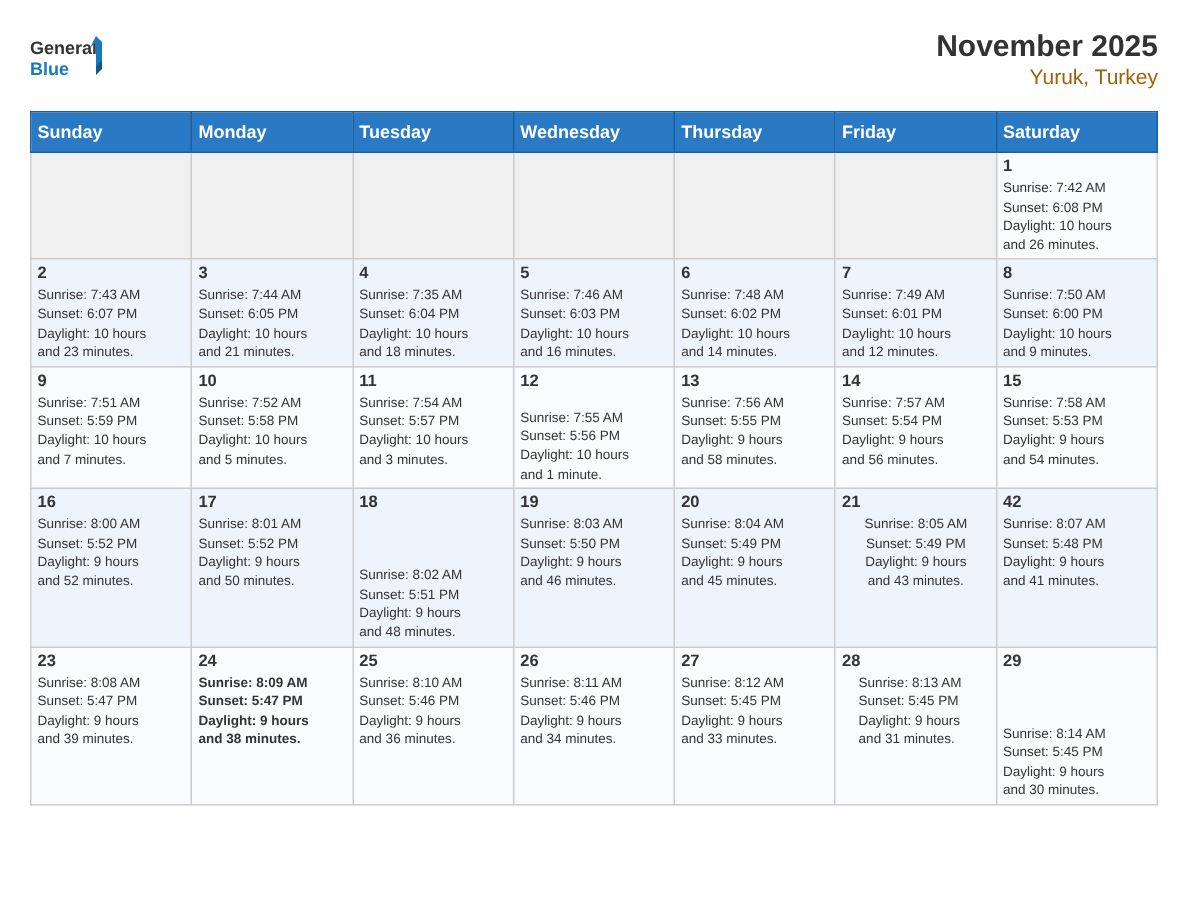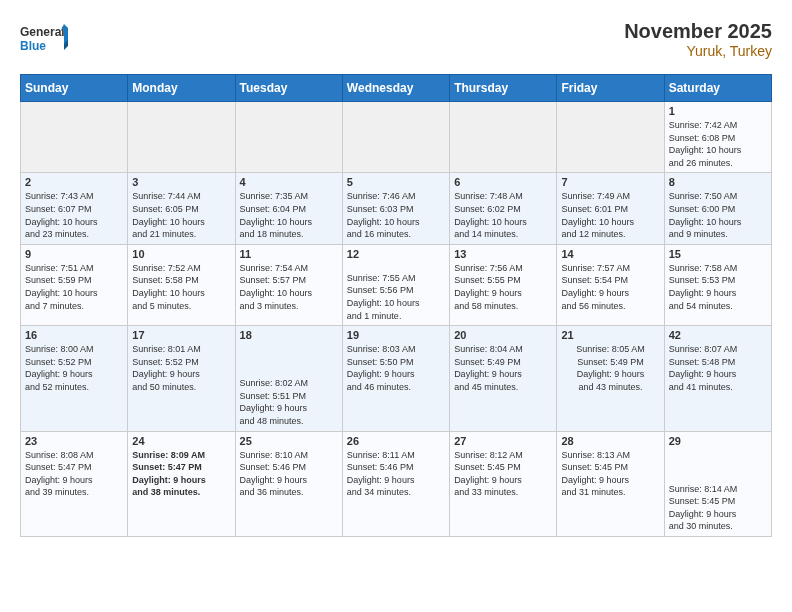--- a/index.html
+++ b/index.html
@@ -310,21 +310,21 @@
         </td>
         <td>
           <div class="day-num">27</div>
           <div class="day-info" style="white-space: pre-line;">Sunrise: 8:12 AM
 Sunset: 5:45 PM
 Daylight: 9 hours
 and 33 minutes.</div>
         </td>
         <td>
           <div class="day-num">28</div>
-          <div class="day-info" style="white-space: pre-line;">Sunrise: 8:13 AM
+          <div class="day-info" style="white-space: pre-line; margin-left: 11px;">Sunrise: 8:13 AM
 Sunset: 5:45 PM
 Daylight: 9 hours
 and 31 minutes.</div>
         </td>
         <td>
           <div class="day-num">29</div>
           <div class="day-info" style="white-space: pre-line; margin-top: 36px;">Sunrise: 8:14 AM
 Sunset: 5:45 PM
 Daylight: 9 hours
 and 30 minutes.</div>

